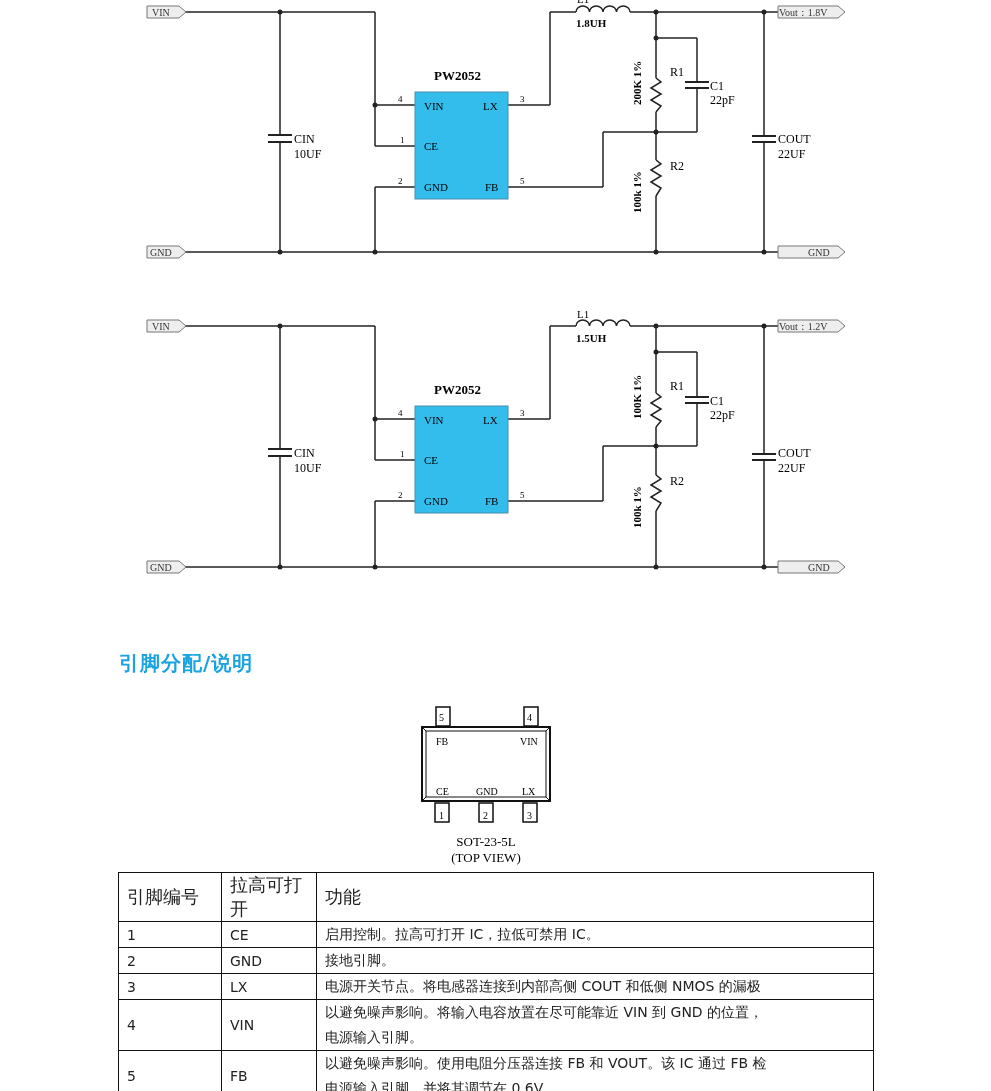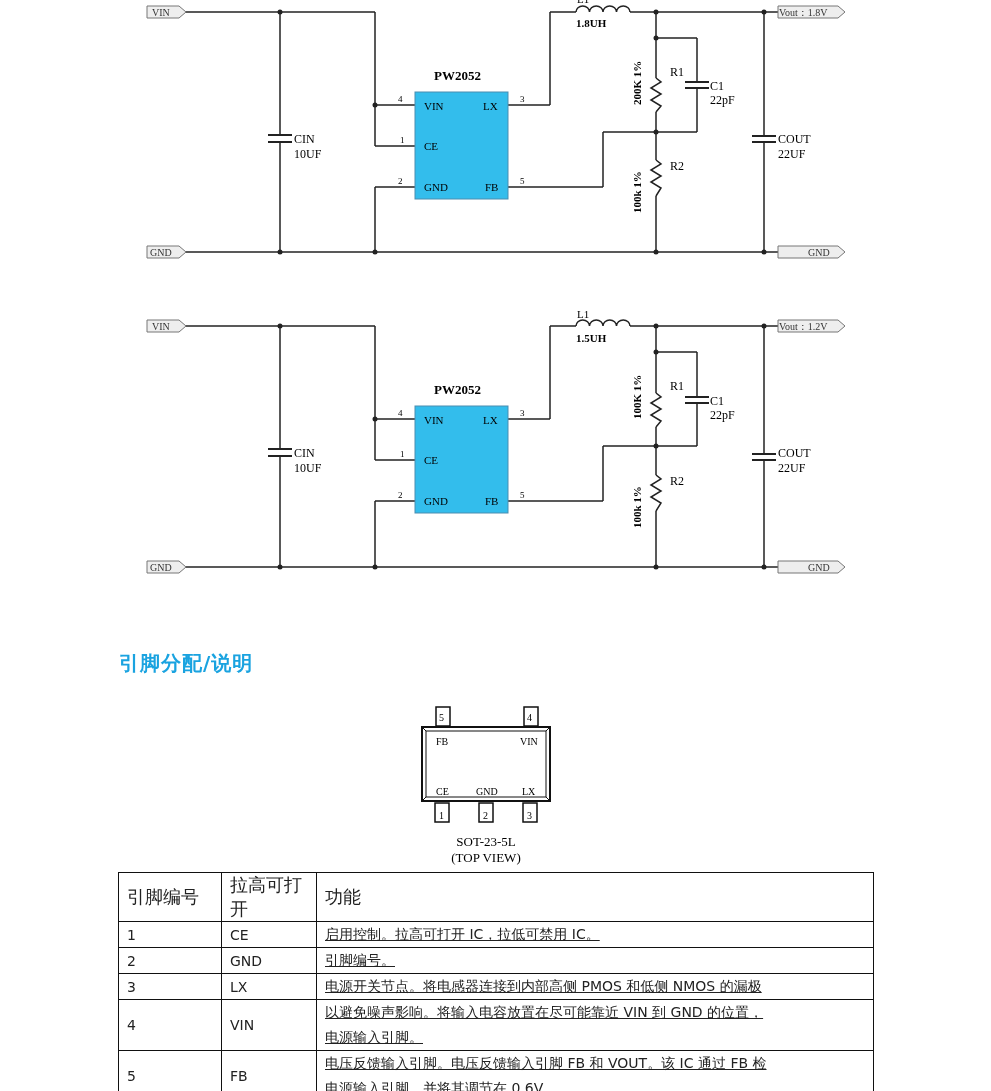--- a/index.html
+++ b/index.html
@@ -8,21 +8,21 @@
   .schem{position:absolute;left:0;width:991px;}
   #s1{top:0;height:270px;}
   #s2{top:305px;height:280px;}
   .section-title{position:absolute;left:119px;top:650px;font-family:"DejaVu Sans","Liberation Sans",sans-serif;font-size:20px;font-weight:bold;color:#1aa3e0;letter-spacing:1px;}
   #pkg{position:absolute;left:400px;top:700px;width:180px;height:170px;}
   table.pins{position:absolute;left:118px;top:872px;width:756px;border-collapse:collapse;font-family:"DejaVu Sans","Liberation Sans",sans-serif;font-size:14px;color:#222;}
   table.pins th,table.pins td{border:1.5px solid #111;padding:0 8px;text-align:left;vertical-align:middle;font-weight:normal;}
   table.pins th{font-weight:normal;height:26px;font-size:18px;}
   table.pins td{height:25px;}
   table.pins tr.two td{height:50px;}
-  table.pins td.func{line-height:25px;text-decoration:underline;}
+  table.pins td.func{line-height:25px;}
   .c1{width:86px;} .c2{width:78px;}
   .watermark{position:absolute;left:840px;top:1060px;font-family:"DejaVu Sans","Liberation Sans",sans-serif;font-size:20px;color:#f2e024;margin-top:40px;}
 </style>
 </head>
 <body>
 
 <svg id="s1" class="schem" viewBox="0 0 991 270">
   <g stroke="#222" stroke-width="1.5" fill="none">
 
     <line x1="185" y1="12" x2="375" y2="12"></line>
@@ -265,39 +265,39 @@
   </thead>
   <tbody>
     <tr>
       <td>1</td>
       <td>CE</td>
       <td class="func">启用控制。拉高可打开 IC，拉低可禁用 IC。</td>
     </tr>
     <tr>
       <td>2</td>
       <td>GND</td>
-      <td class="func">引脚编号。</td>
+      <td class="func">接地引脚。</td>
     </tr>
     <tr>
       <td>3</td>
       <td>LX</td>
-      <td class="func">电源开关节点。将电感器连接到内部高侧 PMOS 和低侧 NMOS 的漏极</td>
+      <td class="func">电源开关节点。将电感器连接到内部高侧 COUT 和低侧 NMOS 的漏极</td>
     </tr>
     <tr class="two">
       <td>4</td>
       <td>VIN</td>
       <td class="func">
         <div>以避免噪声影响。将输入电容放置在尽可能靠近 VIN 到 GND 的位置，</div>
         <div>电源输入引脚。</div>
       </td>
     </tr>
     <tr class="two">
       <td>5</td>
       <td>FB</td>
       <td class="func">
-        <div>电压反馈输入引脚。电压反馈输入引脚 FB 和 VOUT。该 IC 通过 FB 检</div>
+        <div>以避免噪声影响。使用电阻分压器连接 FB 和 VOUT。该 IC 通过 FB 检</div>
         <div>电源输入引脚，并将其调节在 0.6V。</div>
       </td>
     </tr>
   </tbody>
 </table>
 
 <div class="watermark">UCCPD论坛</div>
 
 </body></html>

